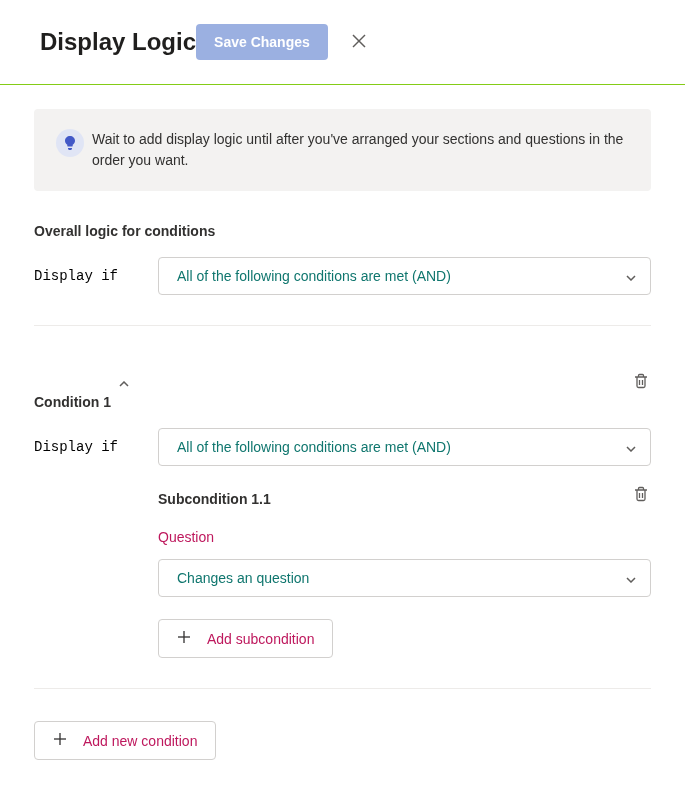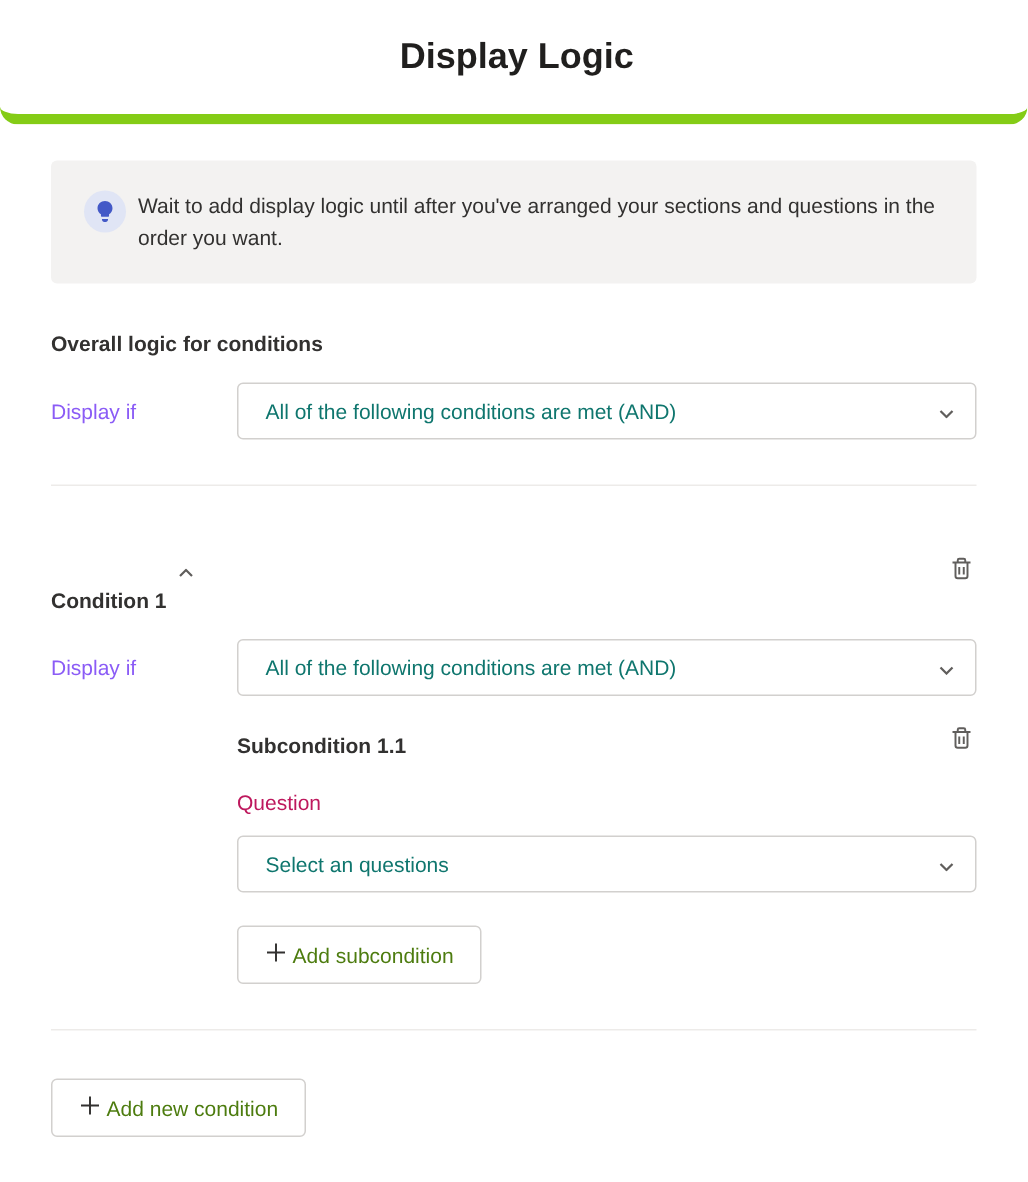--- a/index.html
+++ b/index.html
@@ -11,24 +11,23 @@
       font-family: "Segoe UI", -apple-system, BlinkMacSystemFont, sans-serif;
       font-size: 14px;
       color: #323130;
       background: #fff;
       width: 685px;
       height: 788px;
     }
     .header {
       display: flex;
       align-items: center;
-      justify-content: center;
+      justify-content: flex-start;
       padding: 24px 36px 24px 40px;
-      border-bottom: 7px solid #84cc16;
-      border-radius: 12px;
+      border-bottom: 1px solid #84cc16;
     }
     .header-title {
       font-size: 24px;
       font-weight: 600;
       color: #201f1e;
     }
     .header-actions {
       display: flex;
       align-items: center;
       gap: 20px;
@@ -94,21 +93,22 @@
     }
     .field-row {
       display: flex;
       align-items: center;
       gap: 16px;
       margin-bottom: 16px;
     }
     .field-label {
       width: 108px;
       flex-shrink: 0;
-      color: #8b5cf6;
+      color: #000000;
+      font-family: Liberation Mono, monospace;
     }
     .select-box {
       flex: 1;
       border: 1px solid #d2d0ce;
       border-radius: 4px;
       padding: 10px 36px 10px 18px;
       font-size: 14px;
       color: #0f766e;
       background: #fff;
       position: relative;
@@ -187,44 +187,57 @@
     .sub-label {
       margin-bottom: 14px;
       color: #be185d;
     }
     .sub-select-row {
       margin-bottom: 22px;
     }
     .outline-btn {
       display: inline-flex;
       align-items: center;
-      gap: 4px;
+      gap: 16px;
       background: #fff;
       border: 1px solid #d2d0ce;
       border-radius: 4px;
       padding: 10px 18px;
       font-size: 14px;
-      color: #4d7c0f;
+      color: #be185d;
       cursor: pointer;
     }
     .plus-icon svg {
       width: 14px;
       height: 14px;
       stroke: #323130;
       stroke-width: 1.3;
     }
     .add-condition-btn {
       margin-top: 4px;
     }
   </style>
 </head>
 <body>
 
 <div class="header">
   <div class="header-title">Display Logic</div>
+  <div class="header-actions">
+    <button class="save-btn">
+      <span>Save Changes</span>
+    </button>
+    <button class="close-btn">
+      <span>
+        <svg viewBox="0 0 14 14">
+            <line x1="1" y1="1" x2="13" y2="13"></line>
+            <line x1="13" y1="1" x2="1" y2="13"></line>
+          </svg>
+      </span>
+    </button>
+  </div>
 </div>
 
 <div class="content">
 
   <div class="info-banner">
     <div class="info-icon-wrap">
       <svg viewBox="0 0 12 14">
           <path d="M6 0C3.2 0 1 2.1 1 4.8c0 1.7.9 3.2 2.3 4V10c0 .3.2.5.5.5h4.4c.3 0 .5-.2.5-.5v-1.2C10.1 8 11 6.5 11 4.8 11 2.1 8.8 0 6 0zM4 12h4v.5c0 .8-.7 1.5-1.5 1.5h-1C4.7 14 4 13.3 4 12.5V12z"></path>
         </svg>
     </div>
@@ -286,21 +299,21 @@
               <path d="M2 4h12M5.5 4V2.5c0-.5.5-1 1-1h3c.5 0 1 .5 1 1V4M4 4v9c0 .8.7 1.5 1.5 1.5h5c.8 0 1.5-.7 1.5-1.5V4M6.5 7v5M9.5 7v5"></path>
             </svg>
         </span>
       </button>
     </div>
 
     <div class="sub-label">Question</div>
 
     <div class="sub-select-row">
       <div class="select-box">
-        <span>Select an questions</span>
+        <span>Changes an question</span>
         <span class="chevron">
           <svg viewBox="0 0 10 6">
               <polyline points="1,1 5,5 9,1"></polyline>
             </svg>
         </span>
       </div>
     </div>
 
     <button class="outline-btn">
       <span class="plus-icon">

